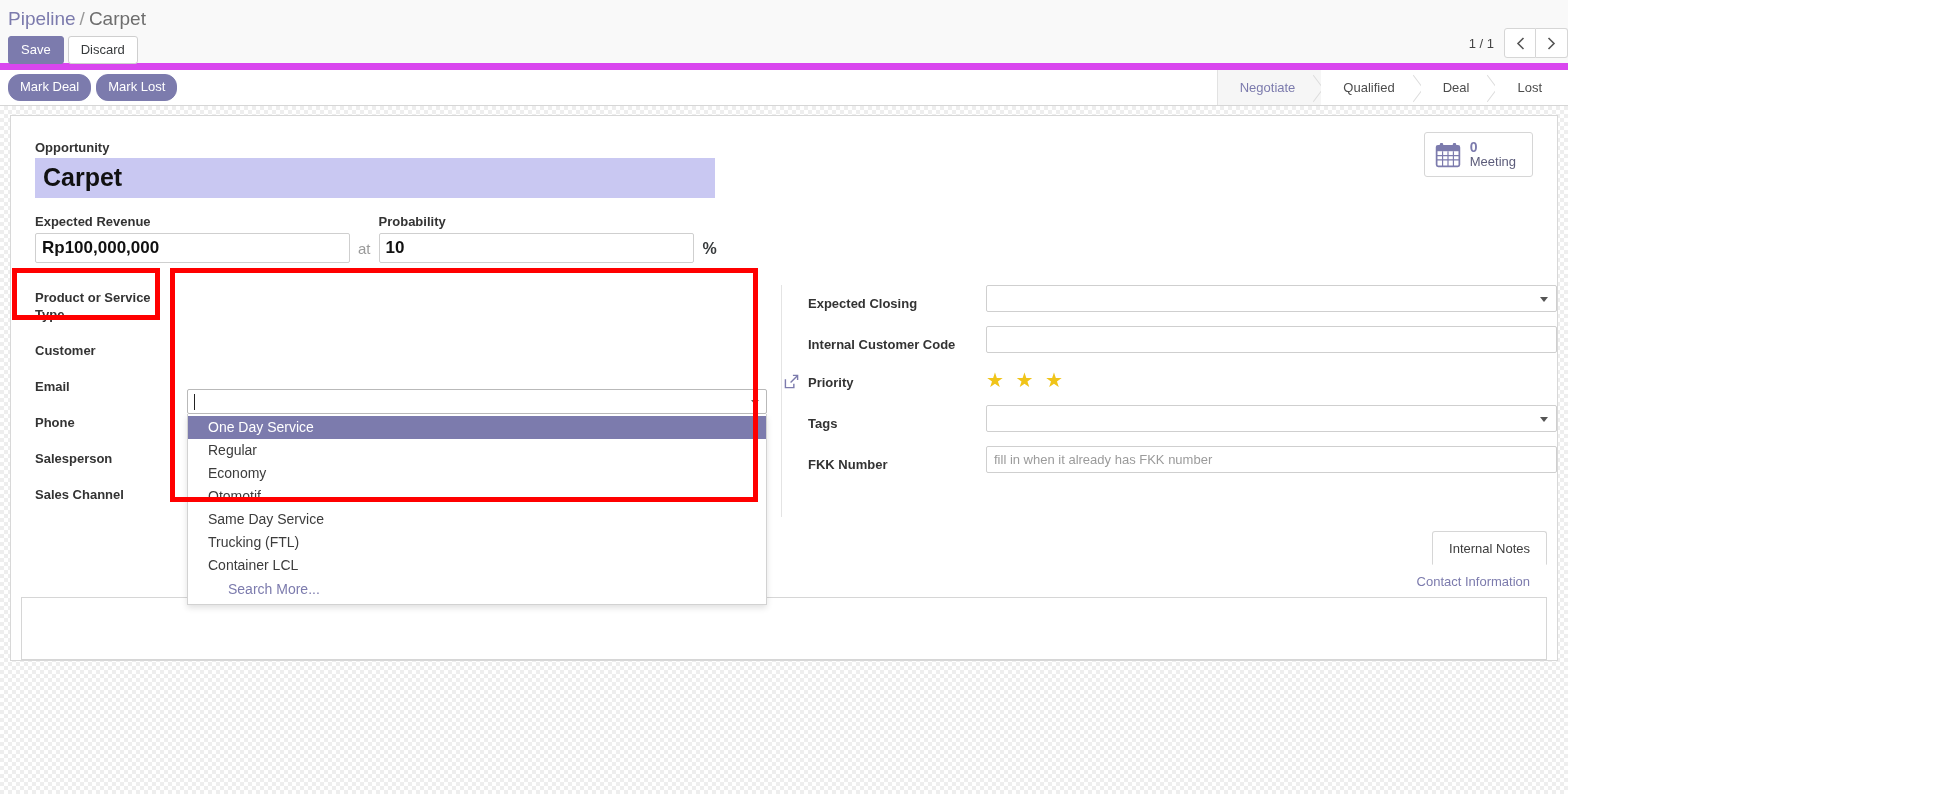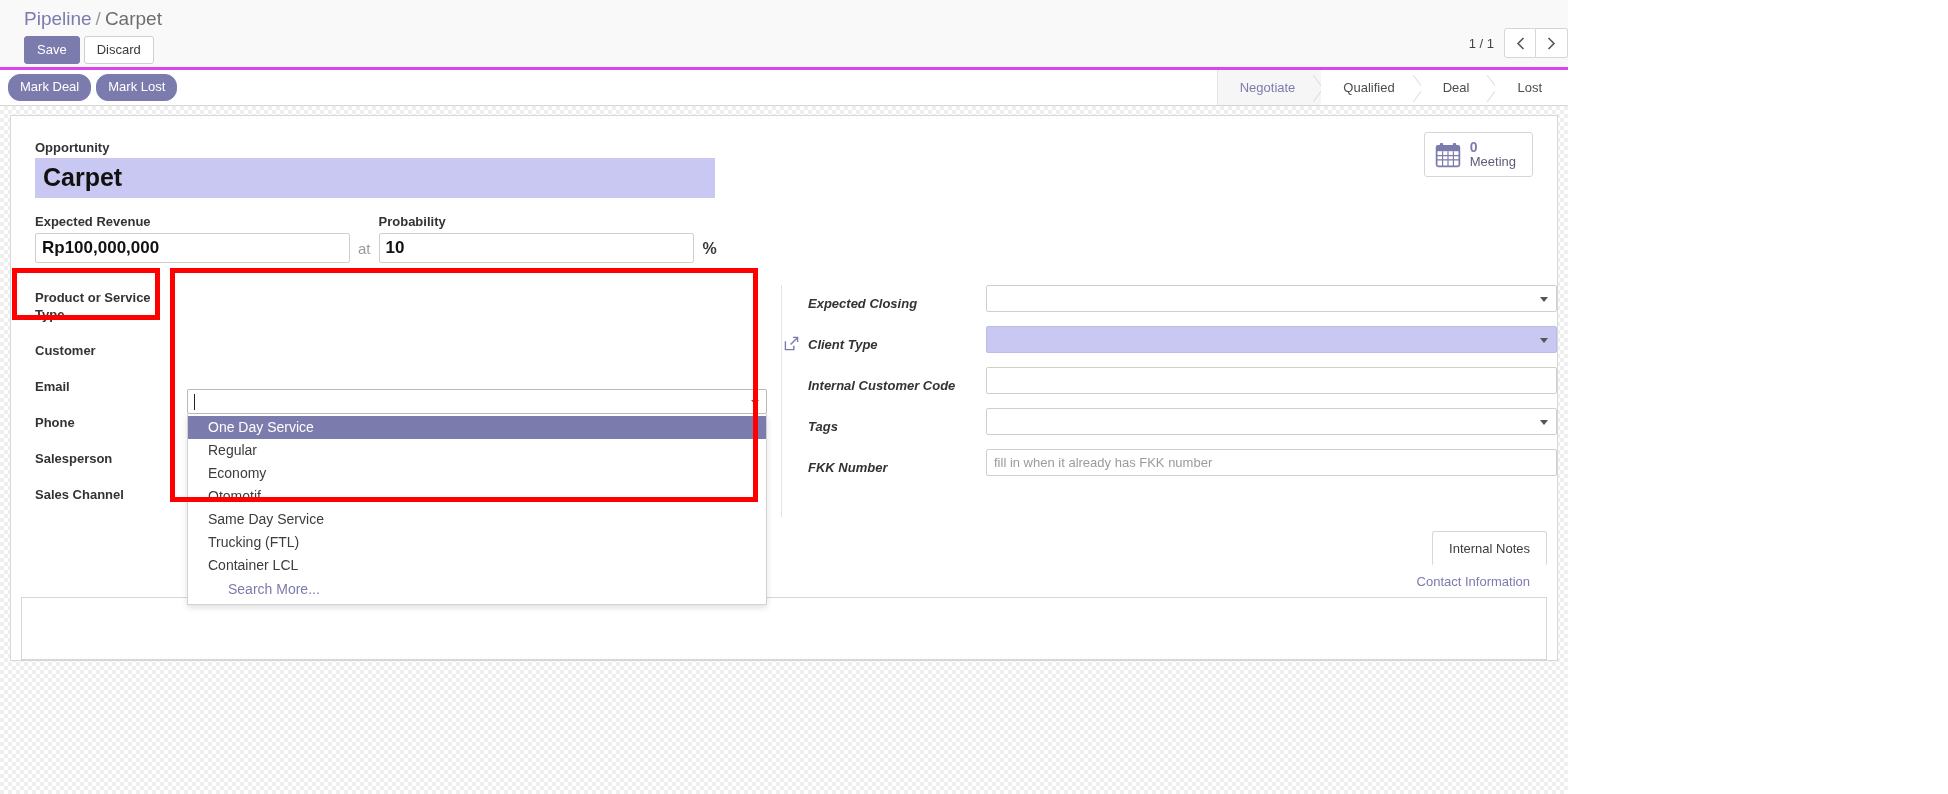--- a/index.html
+++ b/index.html
@@ -12,22 +12,22 @@
     overflow: hidden;
   }
   .viewport { position: relative; width: 1948px; height: 794px; overflow: hidden; }
   .clip { position: absolute; left: 0; top: 0; width: 1568px; height: 794px; overflow: hidden; }
 
   
   .cp {
     position: relative;
     height: 70px;
     background: #f9f9f9;
-    border-bottom: 3px solid #d946ef;
-    padding: 6px 14px 0 16px;
+    border-bottom: 7px solid #d946ef;
+    padding: 6px 14px 0 0;
   }
   .breadcrumb { font-size: 19px; color: #7c7bad; line-height: 26px; padding-left: 8px; }
   .breadcrumb .sep { color: #9a9a9a; margin: 0 4px; }
   .breadcrumb .cur { color: #6e6e6e; }
   .btn-row { margin-top: 4px; padding-left: 8px; }
   .btn {
     display: inline-block;
     font-size: 13px;
     padding: 5px 12px 6px 12px;
     border-radius: 3px;
@@ -165,21 +165,21 @@
   .col-l { width: 770px; padding-left: 24px; }
   .col-r { flex: 1; padding-left: 26px; border-left: 1px solid #e4e4e4; min-height: 230px; }
 
   .frow { display: flex; align-items: flex-end; margin-bottom: 14px; min-height: 22px; }
   .flab-cell {
     width: 146px; flex: none;
     font-size: 13px; font-weight: bold; color: #333;
     line-height: 17px; padding-top: 4px;
     position: relative;
   }
-  .flab-cell.wide { width: 178px; font-style: italic; }
+  .flab-cell.wide { width: 178px; }
   .fval-cell { flex: 1; }
 
   .ext-ico { position: absolute; left: -24px; top: 4px; width: 15px; height: 15px; }
 
   .sel-input {
     width: 100%; height: 27px;
     border: 1px solid #cfcfcf; border-radius: 2px;
     background: #fff; position: relative;
   }
   .sel-input.lav { background: #c9c8f2; border-color: #bdbce8; }
@@ -385,33 +385,31 @@
         <div class="col-r" id="right-col">
               <div class="frow">
                 <div class="flab-cell wide"><span>Expected Closing</span></div>
                 <div class="fval-cell">
                   <div class="sel-input">
                     <span class="caret"></span>
                   </div>
                 </div>
               </div>
               <div class="frow">
+                <div class="flab-cell wide"><span>Internal Customer Code</span></div>
+                <div class="fval-cell"><input class="plain-input" style=""></div>
+              </div>
+              <div class="frow">
                 <div class="flab-cell wide"><svg class="ext-ico" viewBox="0 0 16 16">
                     <path d="M1.5 5.5v9h9v-4" fill="none" stroke="#7c7bad" stroke-width="1.5"></path>
                     <path d="M7 9 14.5 1.5M9.5 1.5h5v5" fill="none" stroke="#7c7bad" stroke-width="1.5"></path>
-                  </svg><span>Client Type</span></div>
+                  </svg><span>Priority</span></div>
                 <div class="fval-cell">
-                  <div class="sel-input lav">
-                    <span class="caret"></span>
-                  </div>
+                  <div class="stars">★ ★ ★</div>
                 </div>
-              </div>
-              <div class="frow">
-                <div class="flab-cell wide"><span>Internal Customer Code</span></div>
-                <div class="fval-cell"><input class="plain-input" style=""></div>
               </div>
               <div class="frow">
                 <div class="flab-cell wide"><span>Tags</span></div>
                 <div class="fval-cell">
                   <div class="sel-input">
                     <span class="caret"></span>
                   </div>
                 </div>
               </div>
               <div class="frow">

